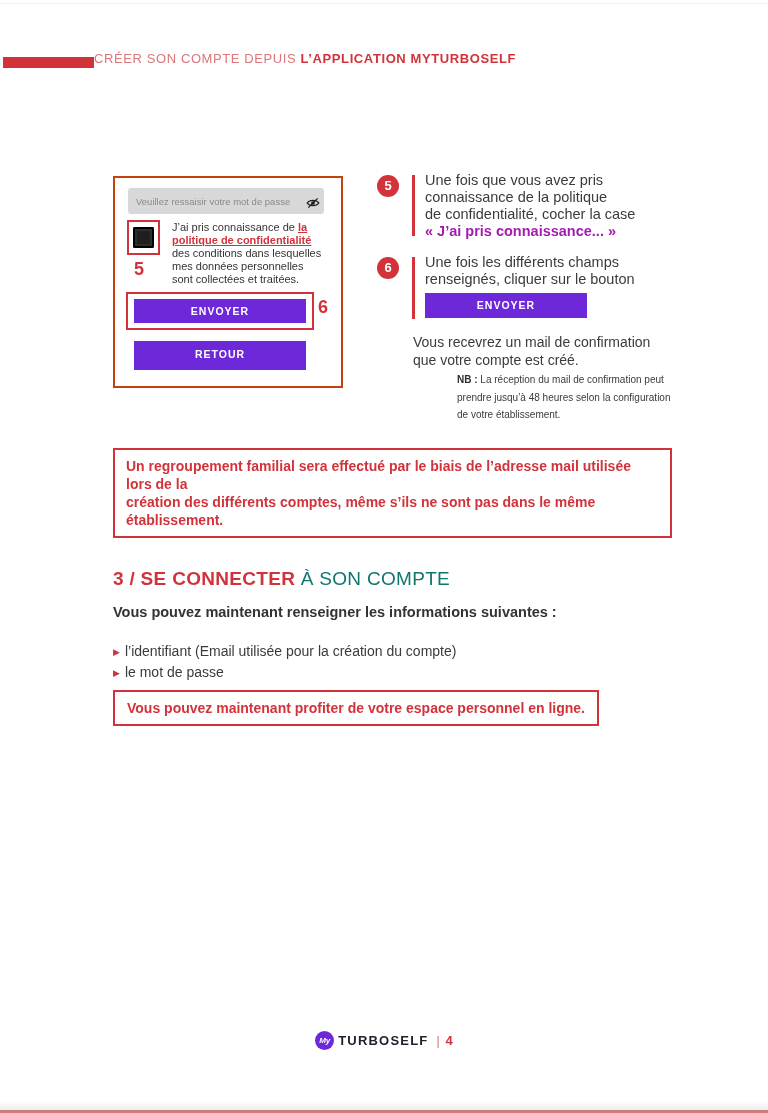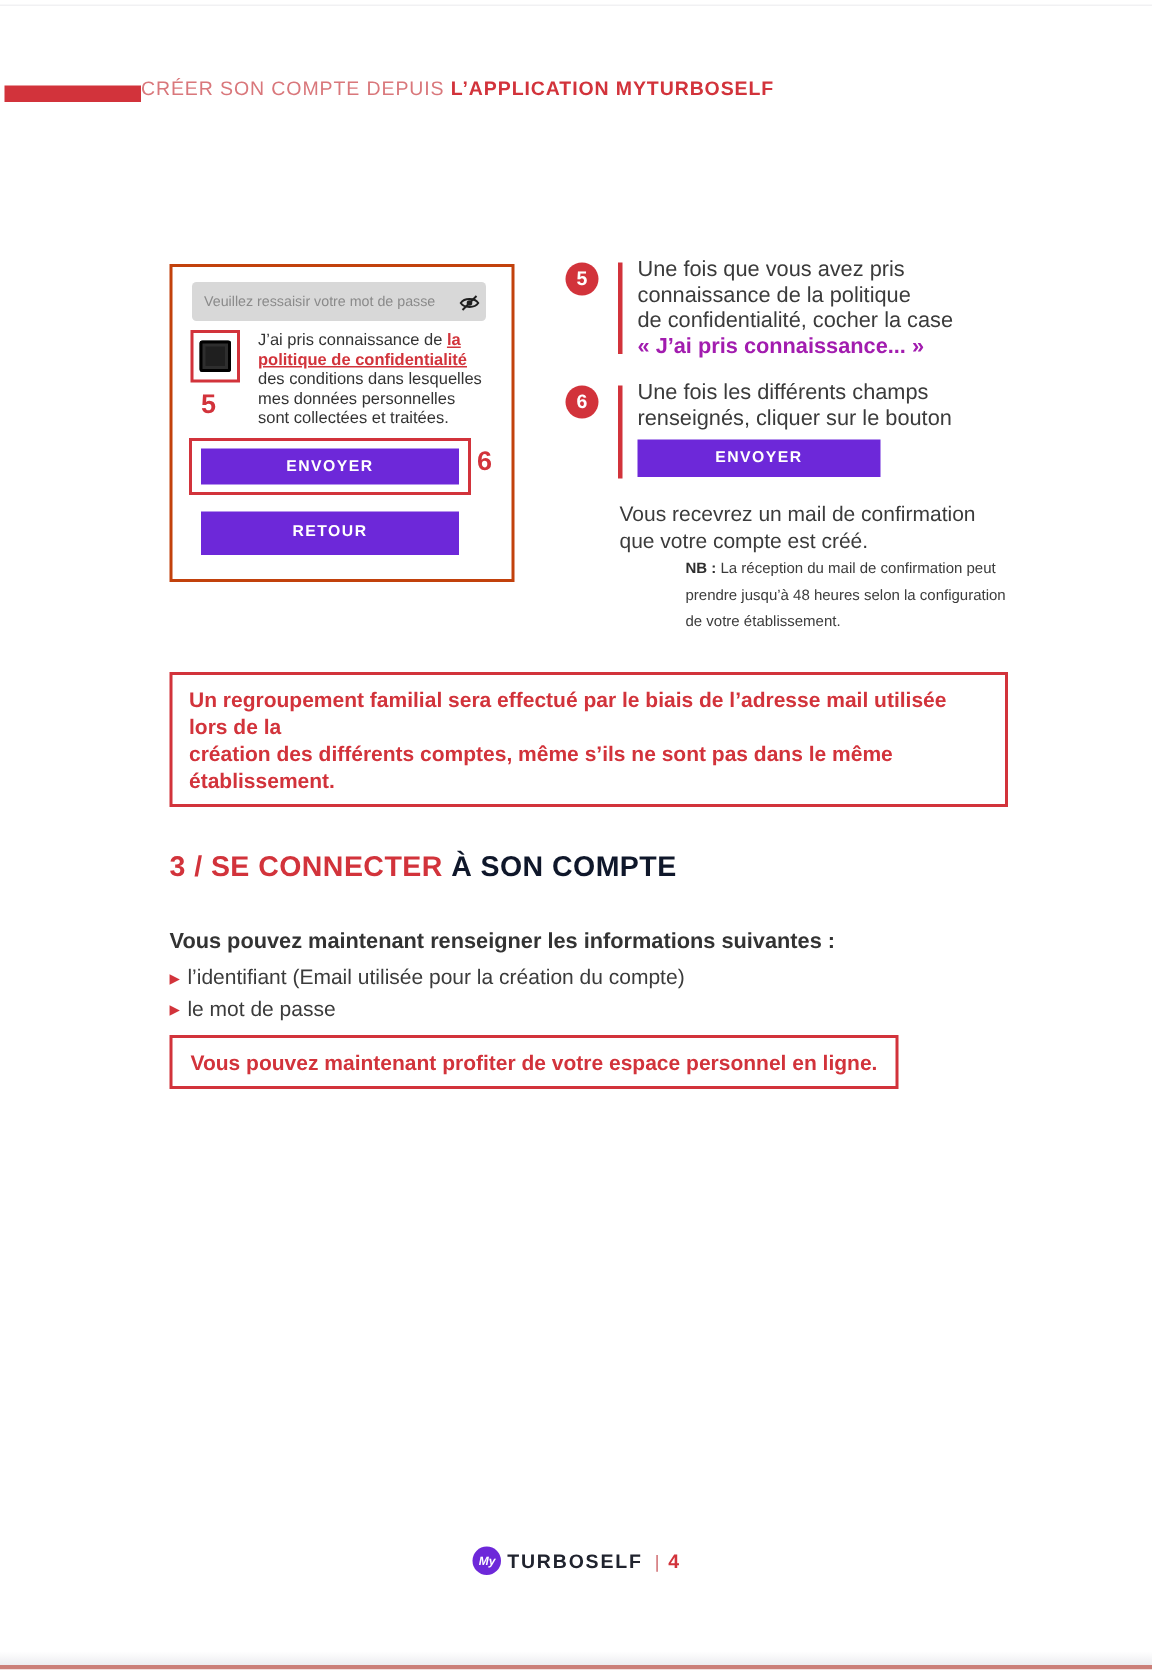--- a/index.html
+++ b/index.html
@@ -61,22 +61,22 @@
 
   
   .notice{border:2px solid #d2333b;color:#d2333b;font-weight:700;font-size:14px;line-height:18px;
     box-sizing:border-box;}
   .notice1{left:113px;top:448px;width:559px;padding:7px 11px;}
   .notice2{left:113px;top:690px;padding:7px 12px;}
 
   
   .sec-title{left:113px;top:568px;font-size:19px;letter-spacing:0.3px;}
   .sec-title .bold{color:#d2333b;font-weight:800;}
-  .sec-title .light{color:#0f172a;font-weight:700;}
-  .intro{left:113px;top:620px;font-size:14.5px;font-weight:700;color:#333;}
+  .sec-title .light{color:#0f766e;font-weight:400;}
+  .intro{left:113px;top:604px;font-size:14.5px;font-weight:700;color:#333;}
   .bullet{font-size:14px;color:#3b3b3b;}
   .b1{left:113px;top:643px;}
   .b2{left:113px;top:664px;}
   .tri{color:#d2333b;font-size:9px;vertical-align:1px;margin-right:5px;}
 
   
   .footer{left:0;top:1031px;width:768px;display:flex;align-items:center;justify-content:center;gap:4px;}
   .logo-circle{width:19px;height:19px;border-radius:50%;background:#6d28d9;color:#fff;
     font-size:8px;font-style:italic;font-weight:700;text-align:center;line-height:19px;}
   .logo-text{font-size:13px;letter-spacing:1.2px;color:#20232e;}

